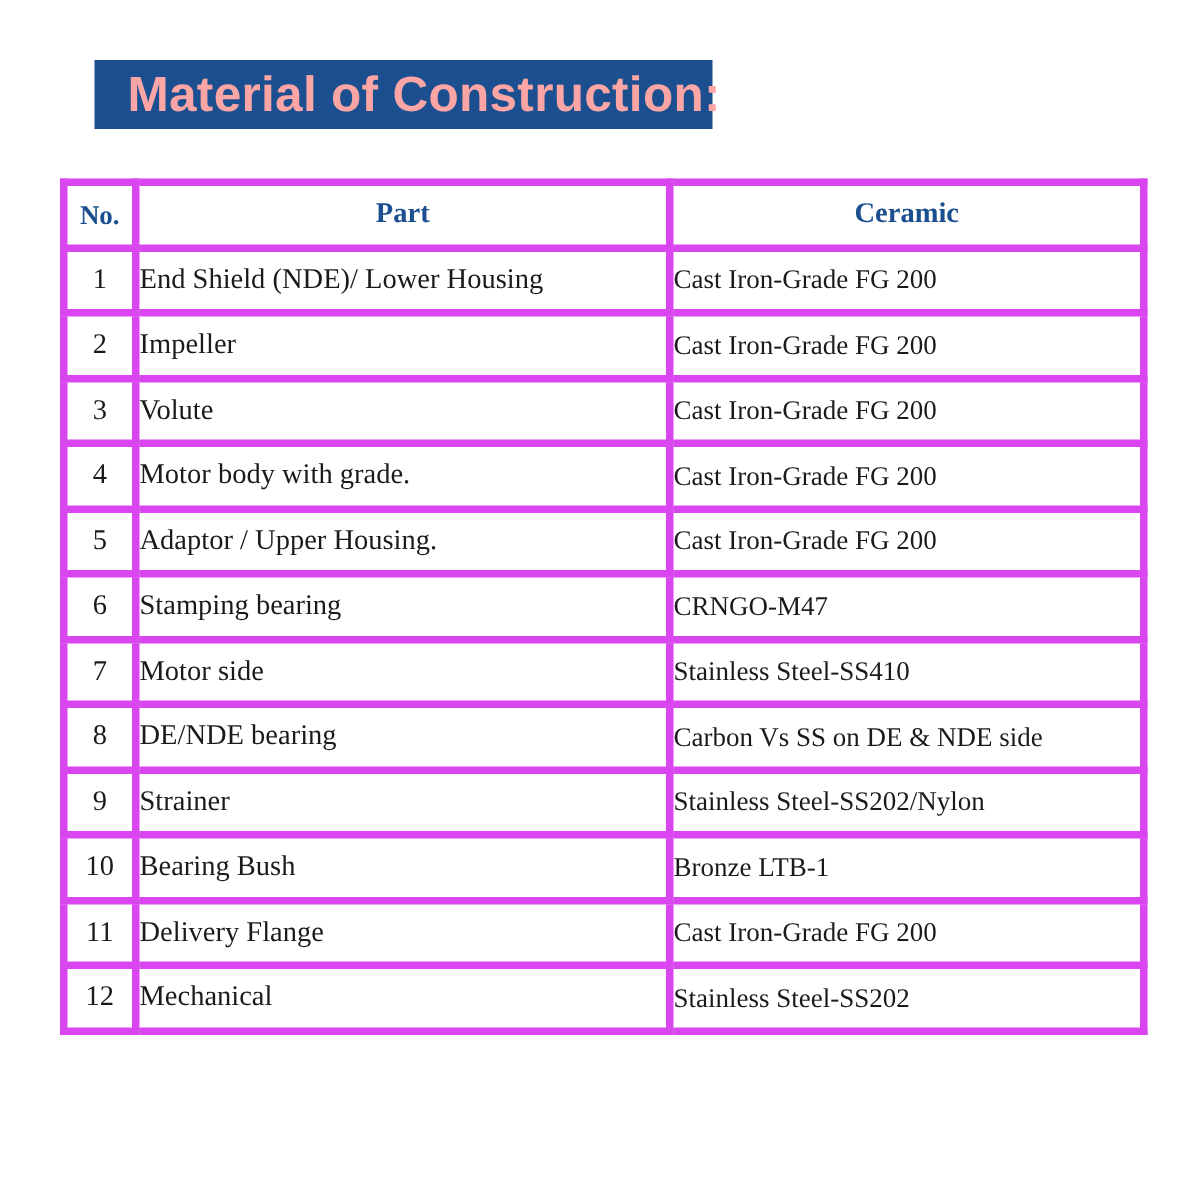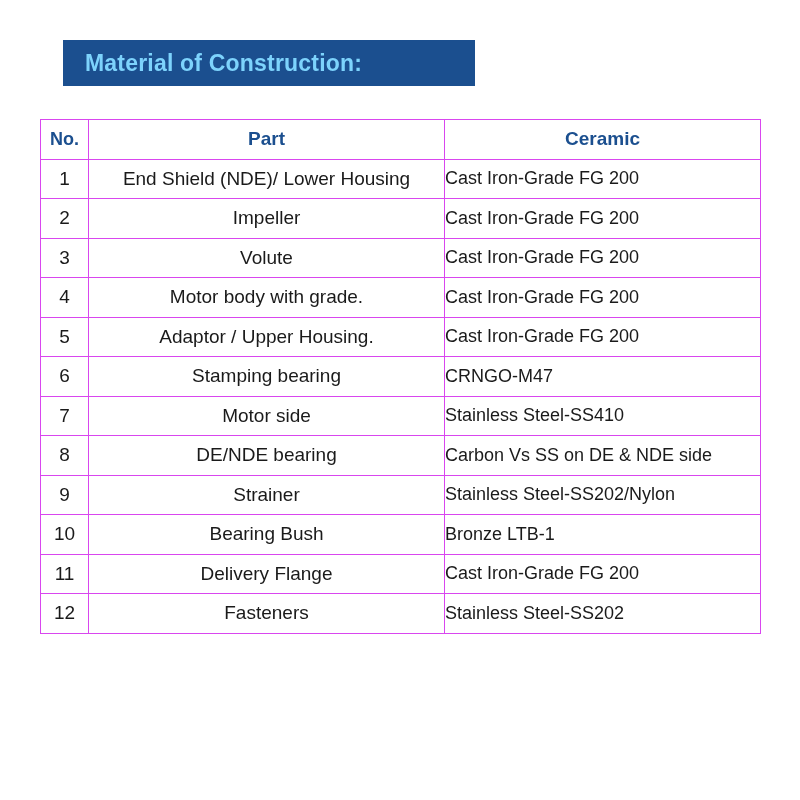--- a/index.html
+++ b/index.html
@@ -23,43 +23,44 @@
     position: absolute;
     left: 63px;
     top: 40px;
     width: 412px;
     height: 46px;
     background: #1b4f8f;
     display: flex;
     align-items: center;
   }
   .title-bar .title-text {
-    color: #7dd3fc;
-    font-size: 23px;
+    color: #fca5a5;
+    font-size: 33px;
     font-weight: bold;
     letter-spacing: 0.2px;
     margin-left: 22px;
     white-space: nowrap;
   }
   .table-wrap {
     position: absolute;
     left: 40px;
     top: 119px;
     width: 720px;
   }
   table.moc {
     border-collapse: collapse;
     width: 720px;
     table-layout: fixed;
   }
   table.moc th, table.moc td {
-    border: 1px solid #d946ef;
+    border: 5px solid #d946ef;
     padding: 0;
     height: 38.5px;
     vertical-align: middle;
+    font-family: Liberation Serif, serif;
   }
   table.moc thead th {
     background: #ffffff;
     color: #1b4f8f;
     font-size: 19px;
     font-weight: bold;
     text-align: center;
   }
   table.moc thead th.col-no {
     font-size: 18px;
@@ -67,21 +68,21 @@
   col.c-no { width: 48px; }
   col.c-part { width: 356px; }
   col.c-material { width: 316px; }
 
   td.cell-no {
     text-align: center;
     font-size: 19px;
     color: #1a1a1a;
   }
   td.cell-part {
-    text-align: center;
+    text-align: left;
     font-size: 19px;
     color: #1a1a1a;
     padding-left: 10px;
   }
   td.cell-material {
     text-align: left;
     font-size: 18px;
     color: #1a1a1a;
     padding-left: 8px;
   }
@@ -160,20 +161,20 @@
             <td class="cell-part">Bearing Bush</td>
             <td class="cell-material">Bronze LTB-1</td>
           </tr>
           <tr>
             <td class="cell-no">11</td>
             <td class="cell-part">Delivery Flange</td>
             <td class="cell-material">Cast Iron-Grade FG 200</td>
           </tr>
           <tr>
             <td class="cell-no">12</td>
-            <td class="cell-part">Fasteners</td>
+            <td class="cell-part">Mechanical</td>
             <td class="cell-material">Stainless Steel-SS202</td>
           </tr>
         </tbody>
     </table>
   </div>
 
 </div>
 
 </body></html>

